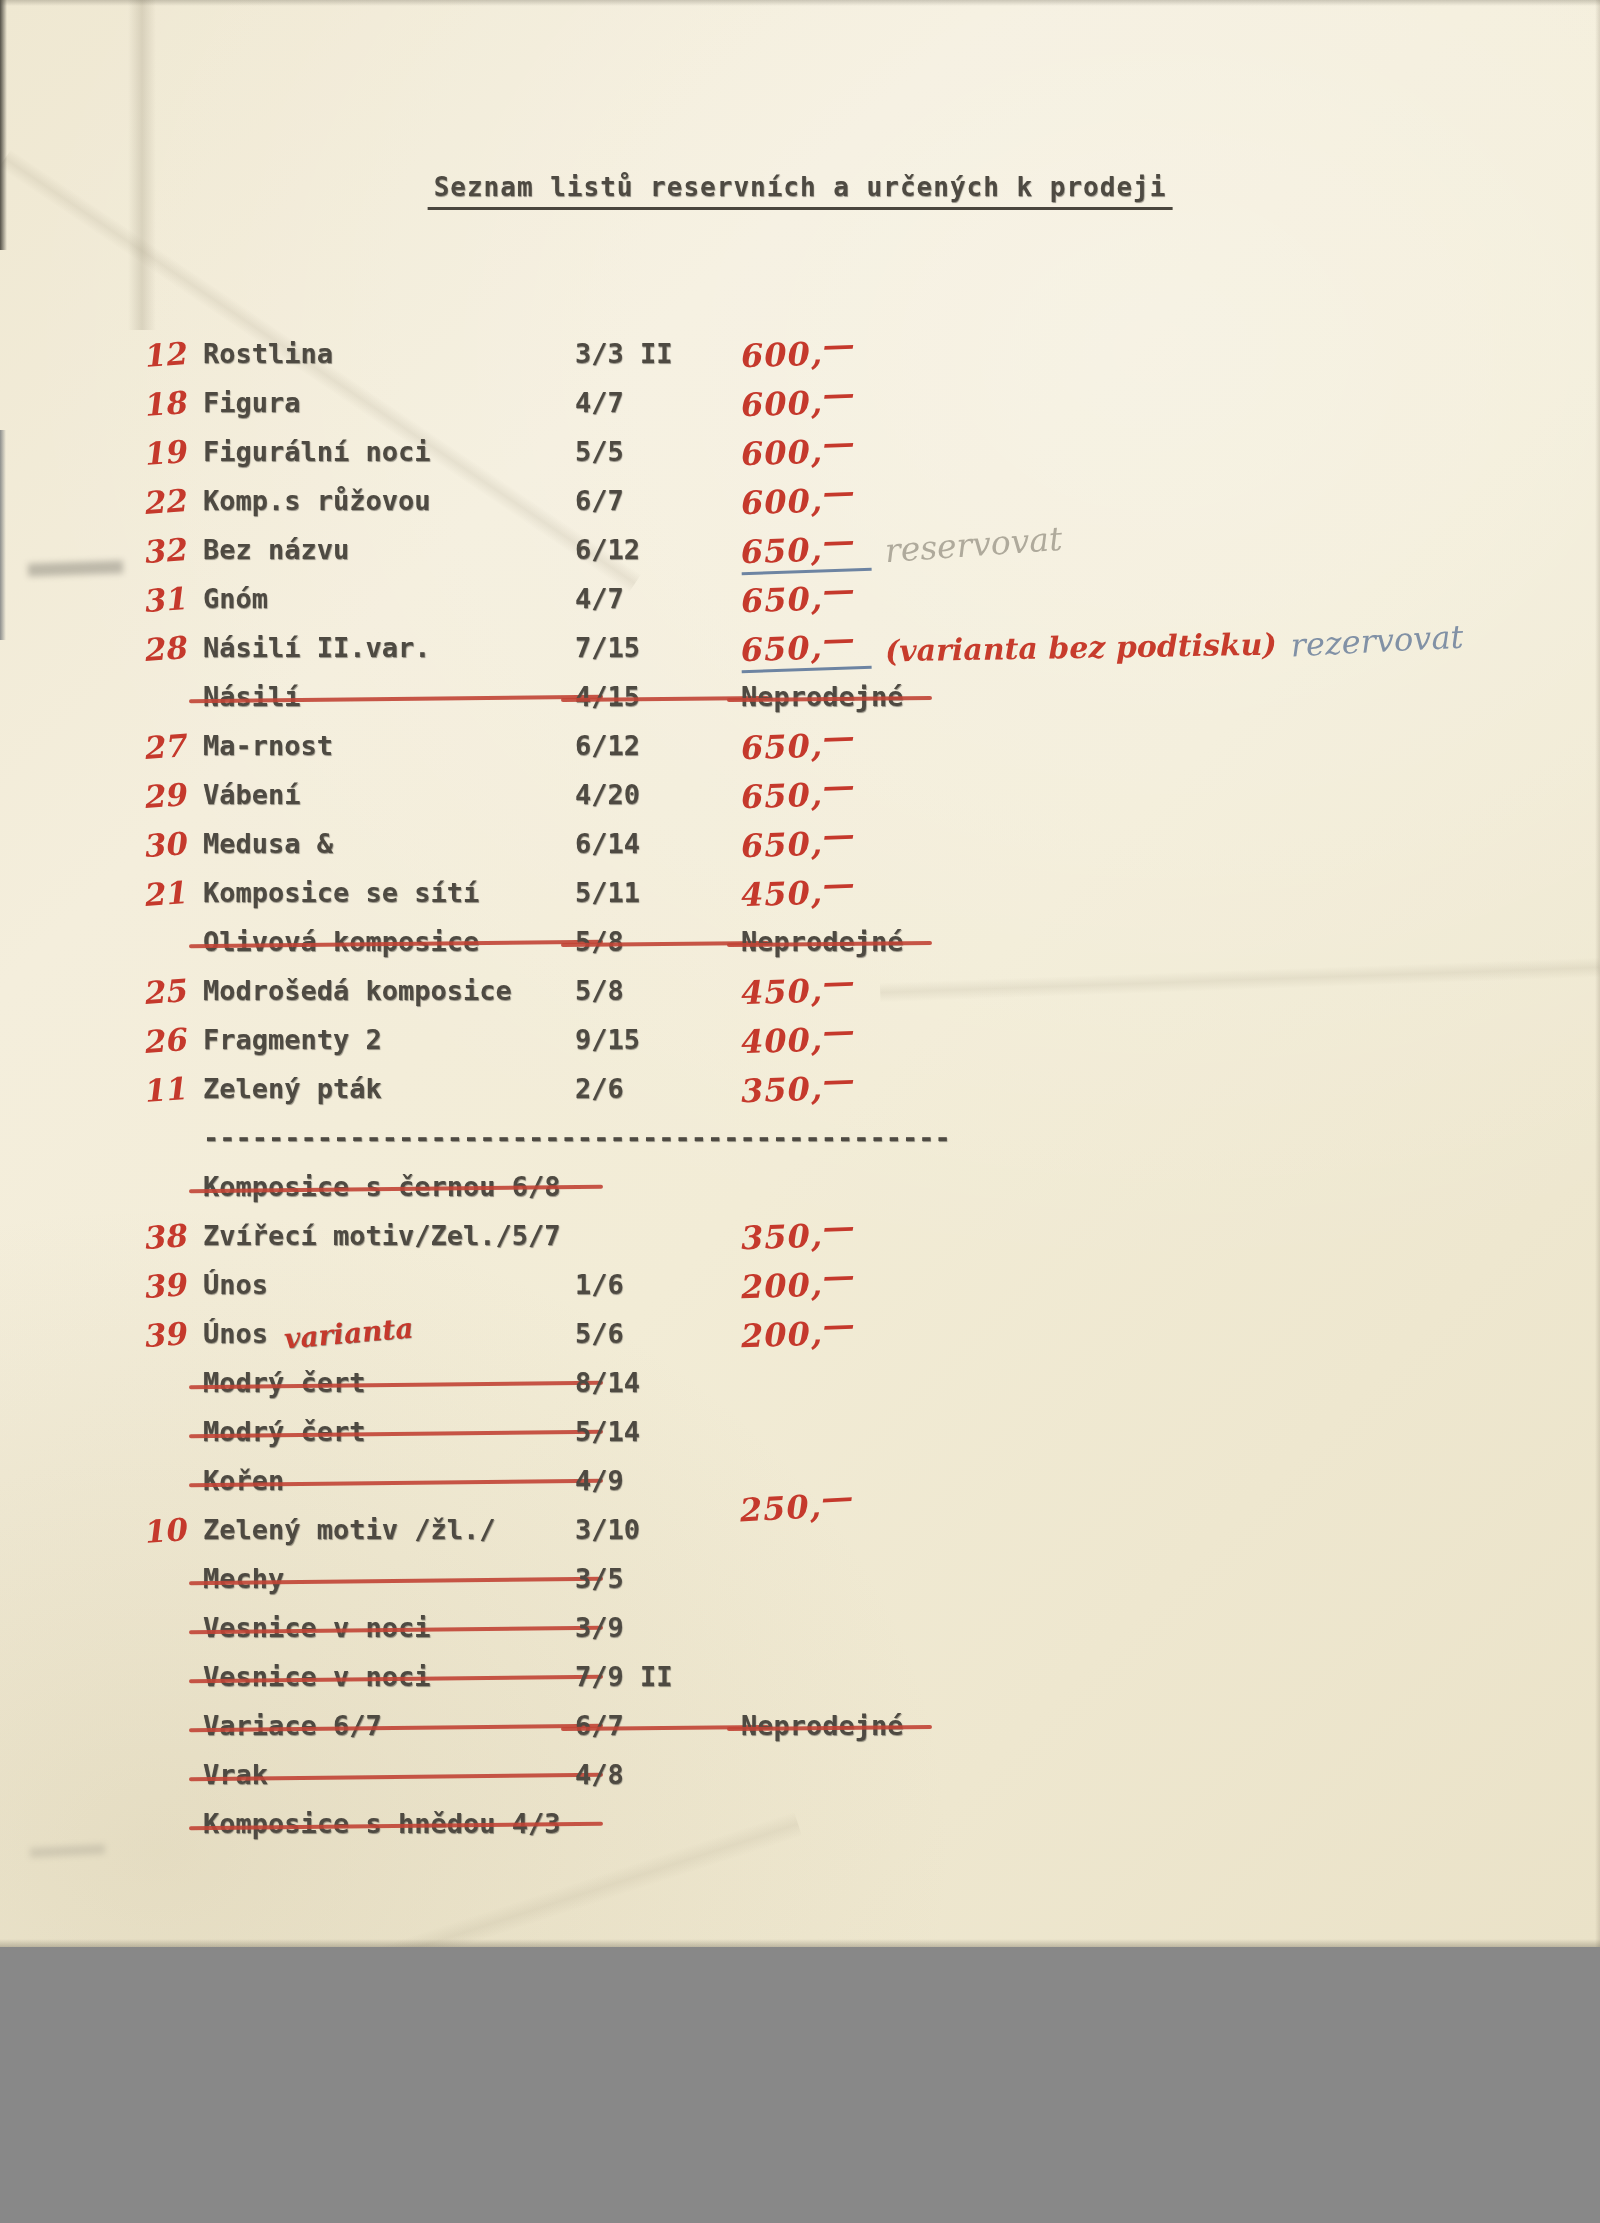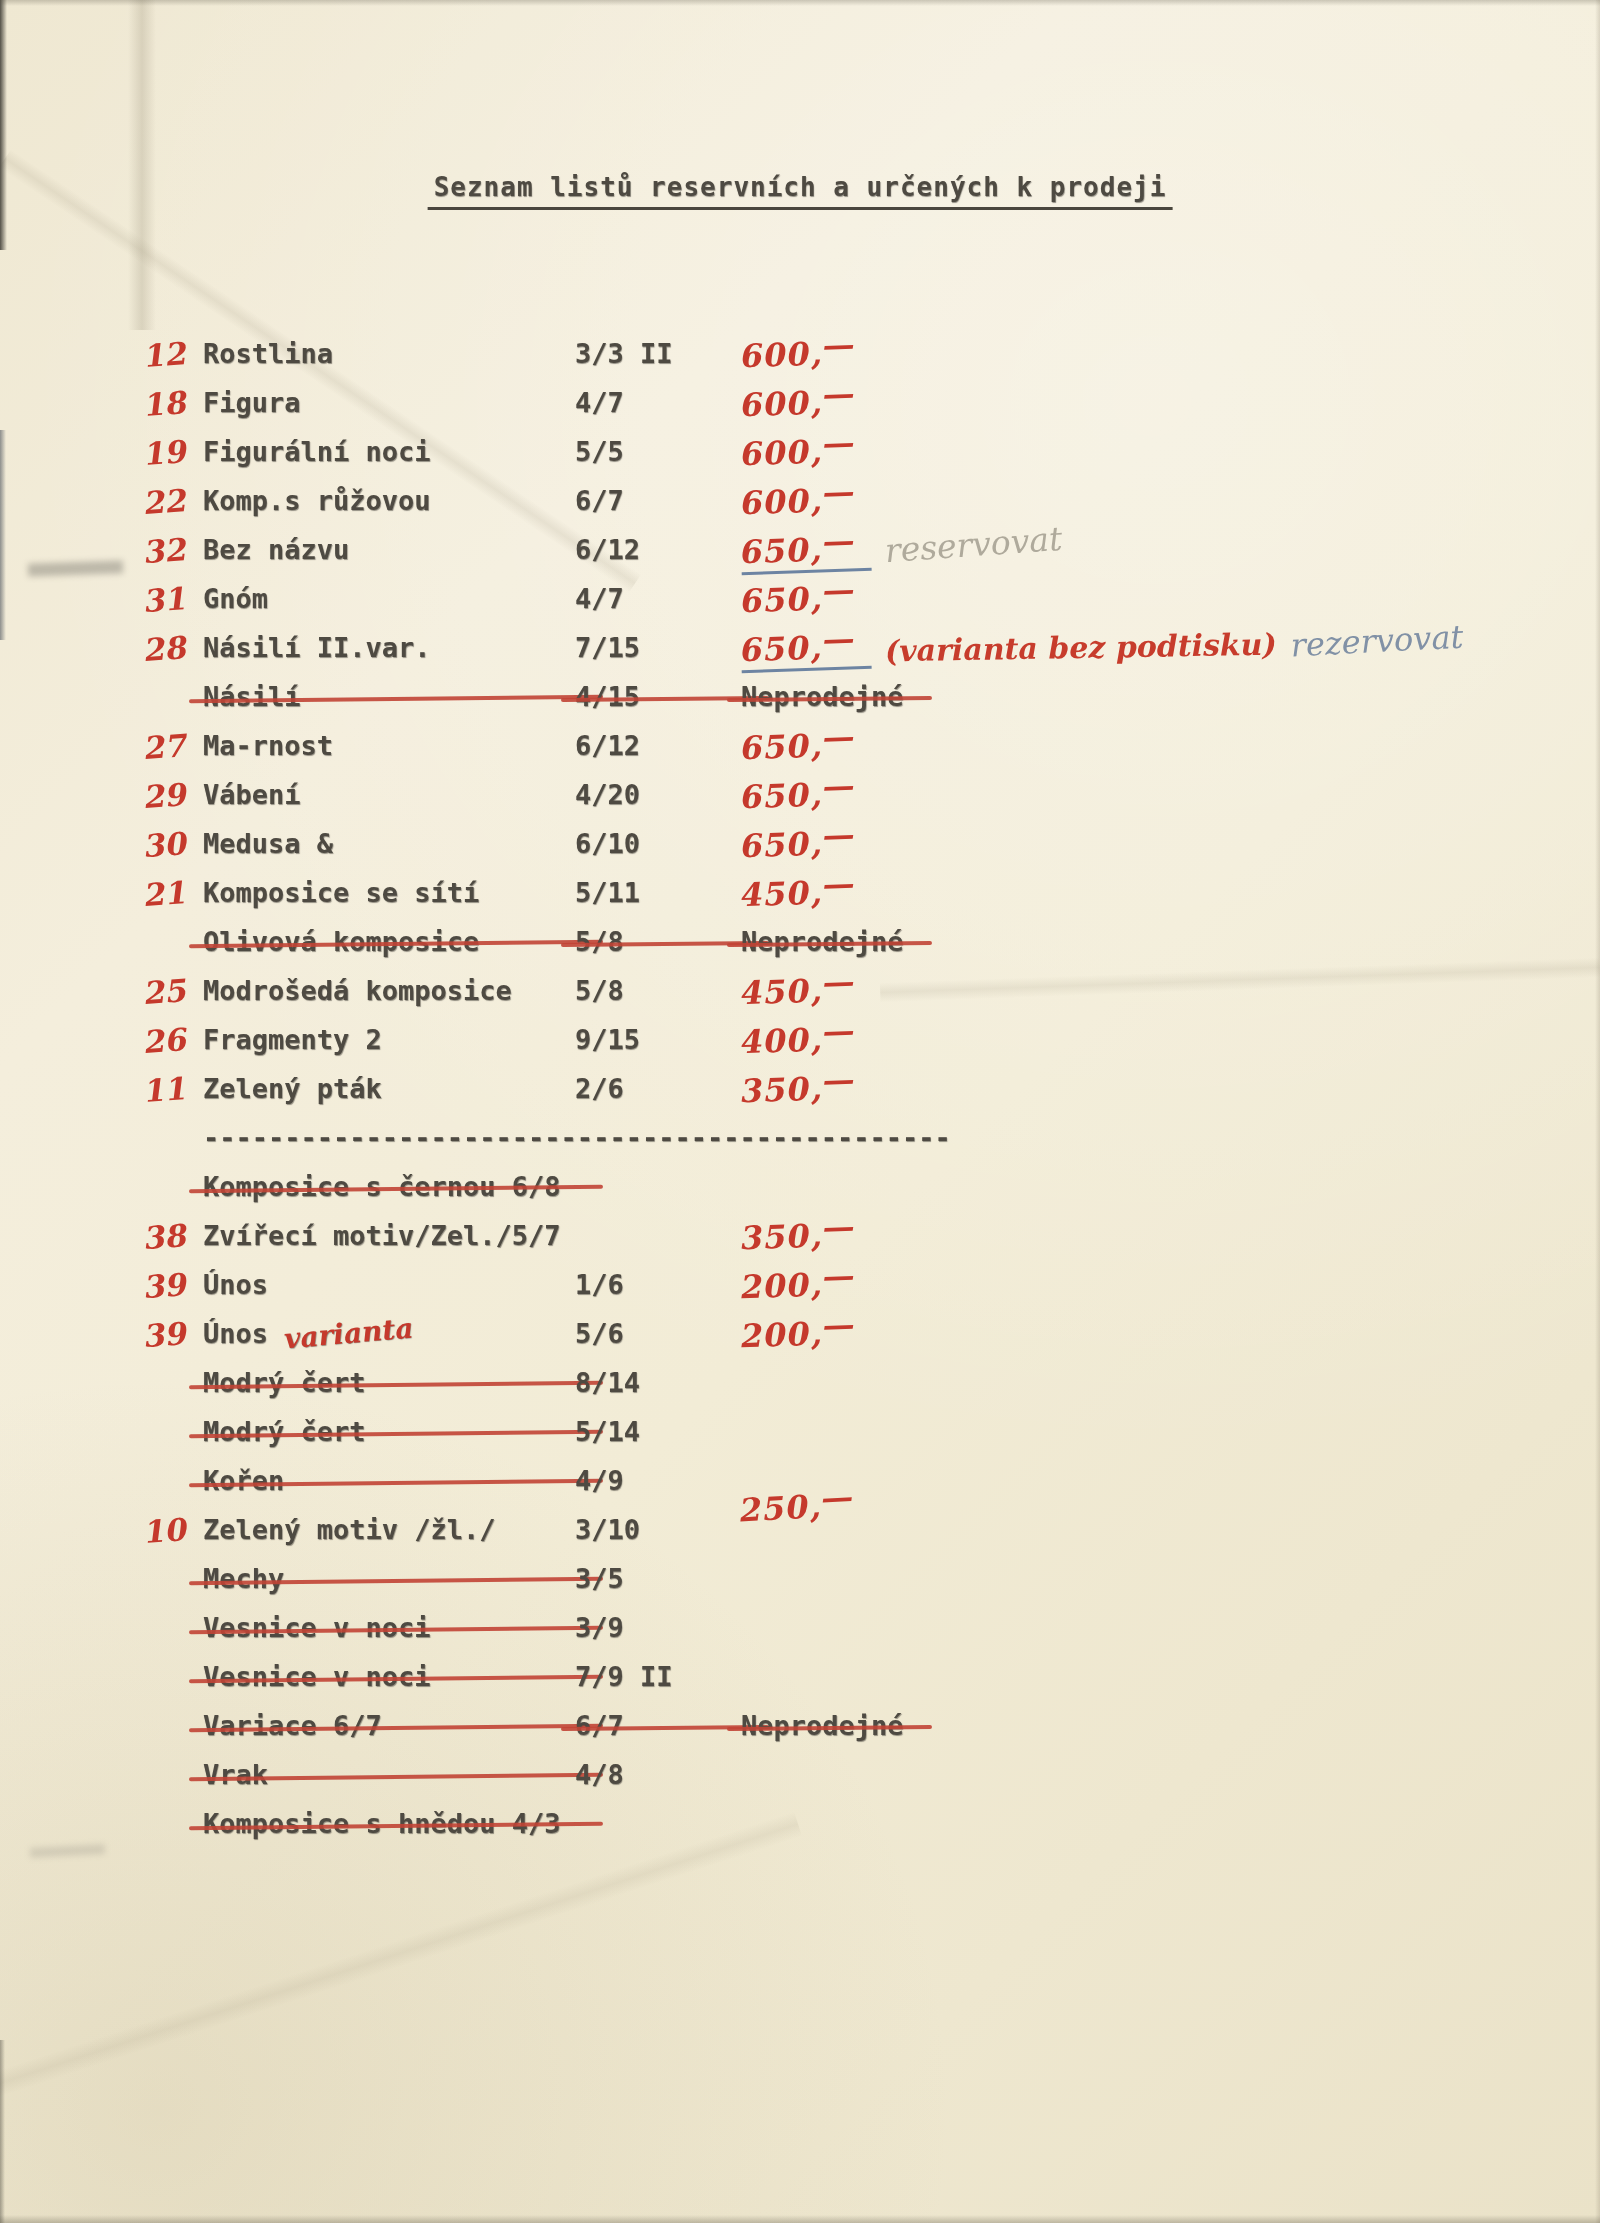--- a/index.html
+++ b/index.html
@@ -1,17 +1,17 @@
 <!DOCTYPE html>
 <html><head>
 <meta charset="utf-8">
 <style>
   html,body{margin:0;padding:0;background:#888;}
   .paper{
-    position:relative;width:1600px;height:2223px;overflow:hidden;
+    position:relative;width:1600px;height:1947px;overflow:hidden;
     background:
       radial-gradient(120% 80% at 72% 18%, rgba(255,255,255,.30), transparent 60%),
       radial-gradient(90% 60% at 10% 95%, rgba(190,175,135,.25), transparent 55%),
       linear-gradient(135deg,#efe8d2 0%,#f4eedc 28%,#f2ecd6 55%,#eae2c8 100%);
     font-family:"DejaVu Sans Mono",monospace;
   }
   .typed{color:#4e4a42;font-weight:bold;font-size:27px;white-space:pre;
          text-shadow:0.6px 0.6px 0.9px rgba(70,66,58,.55);}
   .title{
     position:absolute;top:172px;left:50%;transform:translateX(-50%);
@@ -131,21 +131,21 @@
       </div>
       <div class="row">
     <span class="num">29</span>
     <span class="name typed">Vábení</span>
     <span class="ratio typed">4/20</span>
   <span class="price">650,<span class="dash">—</span></span>
       </div>
       <div class="row">
     <span class="num">30</span>
     <span class="name typed">Medusa &amp;</span>
-    <span class="ratio typed">6/10</span>
+    <span class="ratio typed">6/14</span>
   <span class="price">650,<span class="dash">—</span></span>
       </div>
       <div class="row">
     <span class="num">21</span>
     <span class="name typed">Komposice se sítí</span>
     <span class="ratio typed">5/11</span>
   <span class="price">450,<span class="dash">—</span></span>
       </div>
       <div class="row">
     <span class="num"></span>

